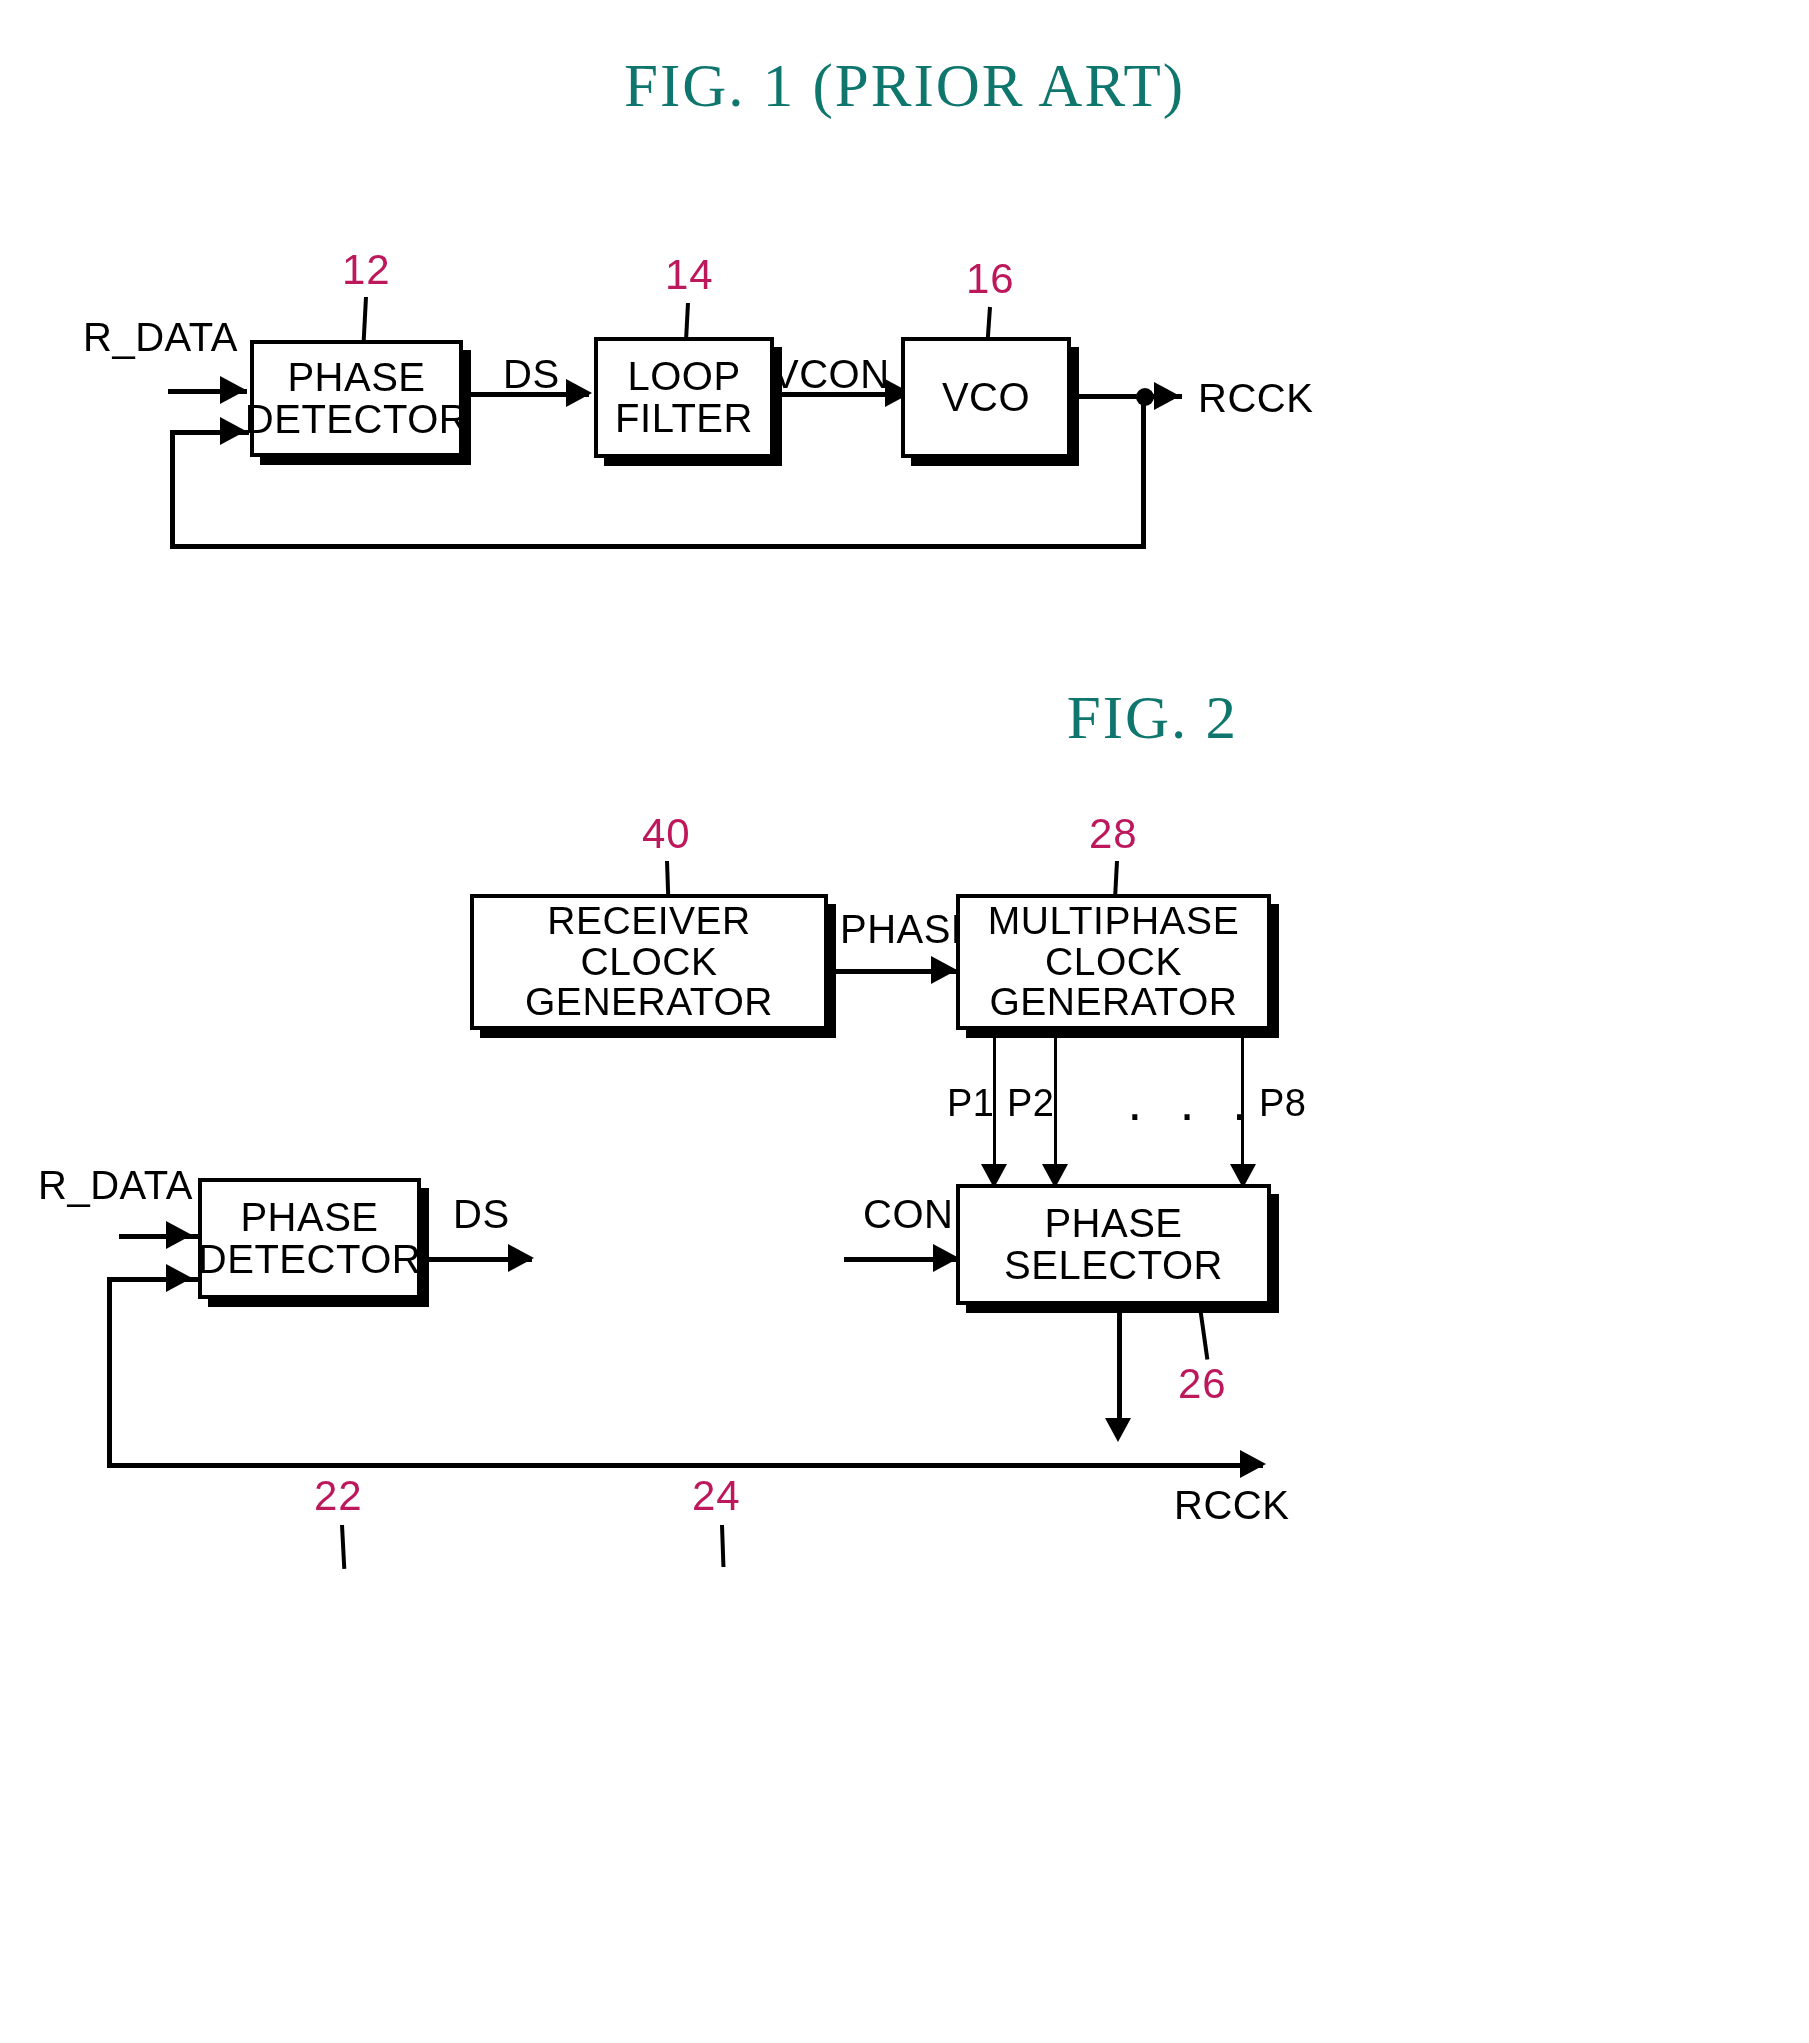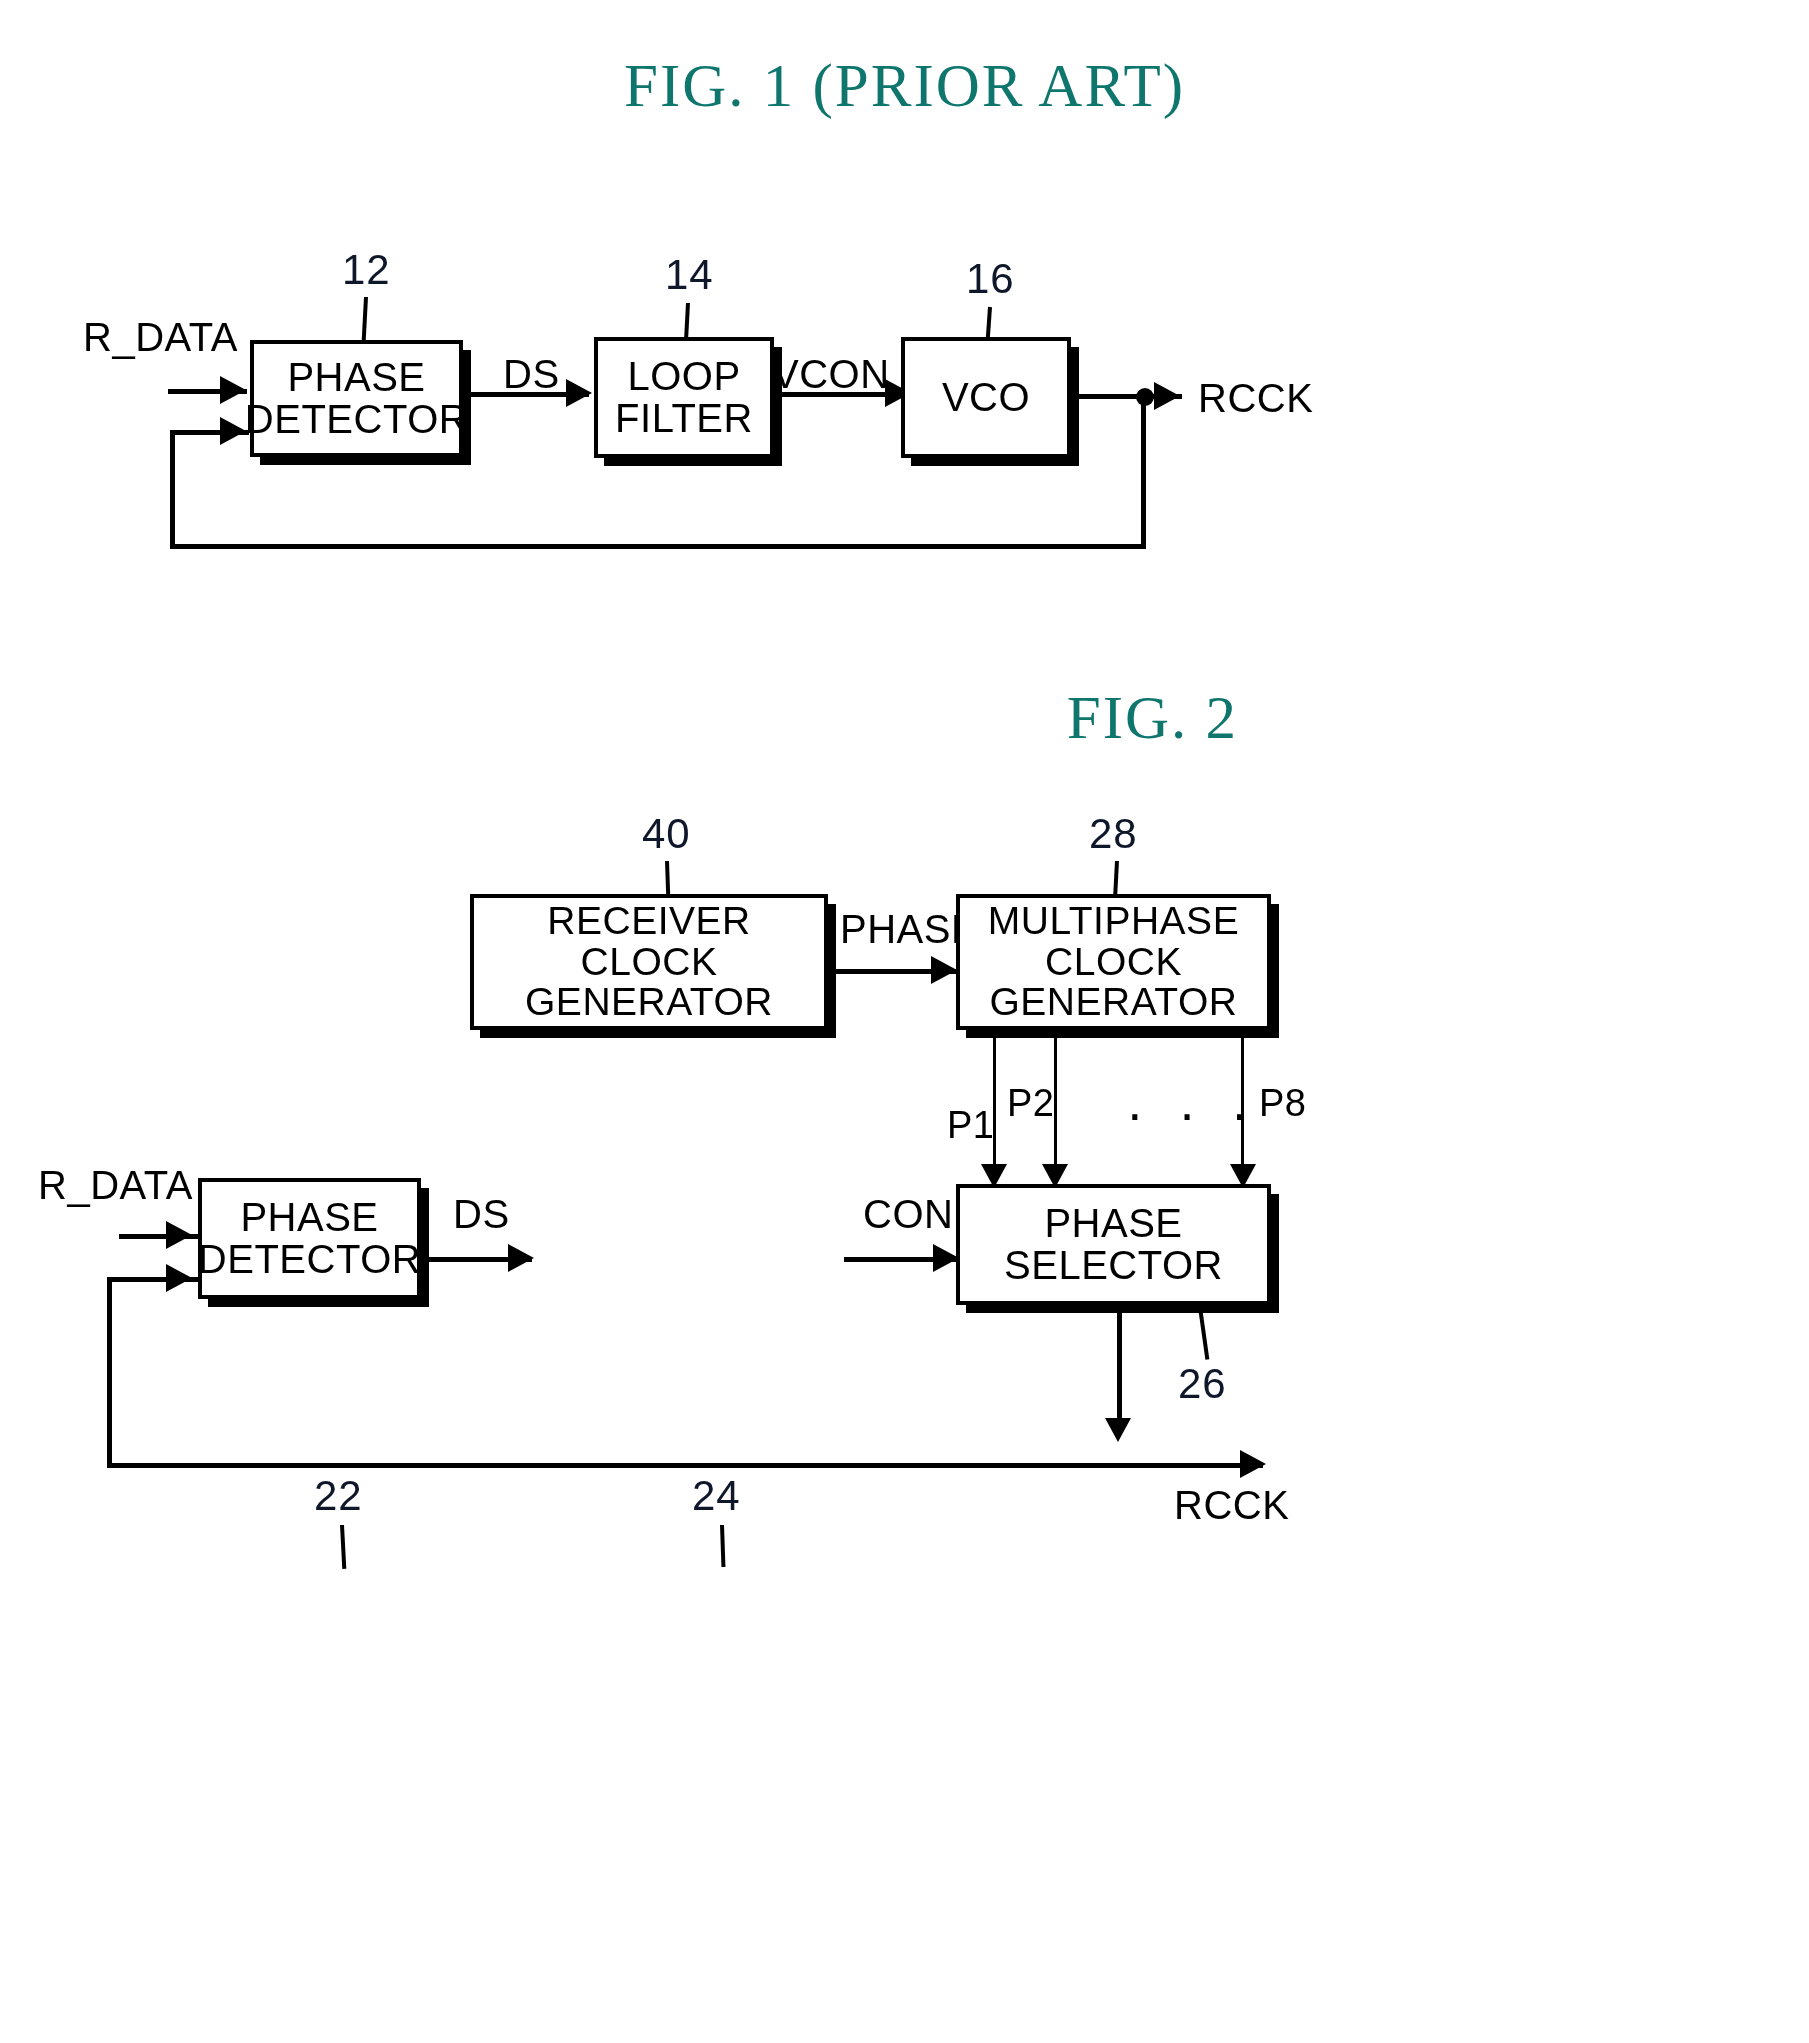--- a/index.html
+++ b/index.html
@@ -58,21 +58,21 @@
     font-size: 40px;
     letter-spacing: 0.5px;
     white-space: nowrap;
     color: #000;
   }
   .refnum {
     position: absolute;
     font-size: 42px;
     letter-spacing: 1px;
     white-space: nowrap;
-    color: #0f172a;
+    color: #be185d;
   }
   
   .hline {
     position: absolute;
     height: 0;
     border-top: 5px solid #000;
   }
   .vline {
     position: absolute;
     width: 0;
@@ -191,21 +191,21 @@
   <div class="arrow-r" style="left:931px; top:956px;"></div>
 
   <div class="block" style="left:956px; top:894px; width:315px; height:136px; font-size:39px;">
     <span class="btext">MULTIPHASE
 CLOCK
 GENERATOR</span>
   </div>
 
   <div class="thinline" style="left:993px; top:1030px; height:149px;"></div>
   <div class="arrow-d" style="left:981px; top:1164px;"></div>
-  <div class="sig" style="left:947px; top:1082px; font-size:38px;margin-top:22px;">P1</div>
+  <div class="sig" style="left:947px; top:1082px; font-size:38px;">P1</div>
 
   <div class="thinline" style="left:1054px; top:1030px; height:149px;"></div>
   <div class="arrow-d" style="left:1042px; top:1164px;"></div>
   <div class="sig" style="left:1007px; top:1082px; font-size:38px;">P2</div>
 
   <div class="ellipsis" style="left:1126px; top:1087px;">· · ·</div>
 
   <div class="thinline" style="left:1241px; top:1030px; height:149px;"></div>
   <div class="arrow-d" style="left:1230px; top:1164px;"></div>
   <div class="sig" style="left:1259px; top:1082px; font-size:38px;">P8</div>

